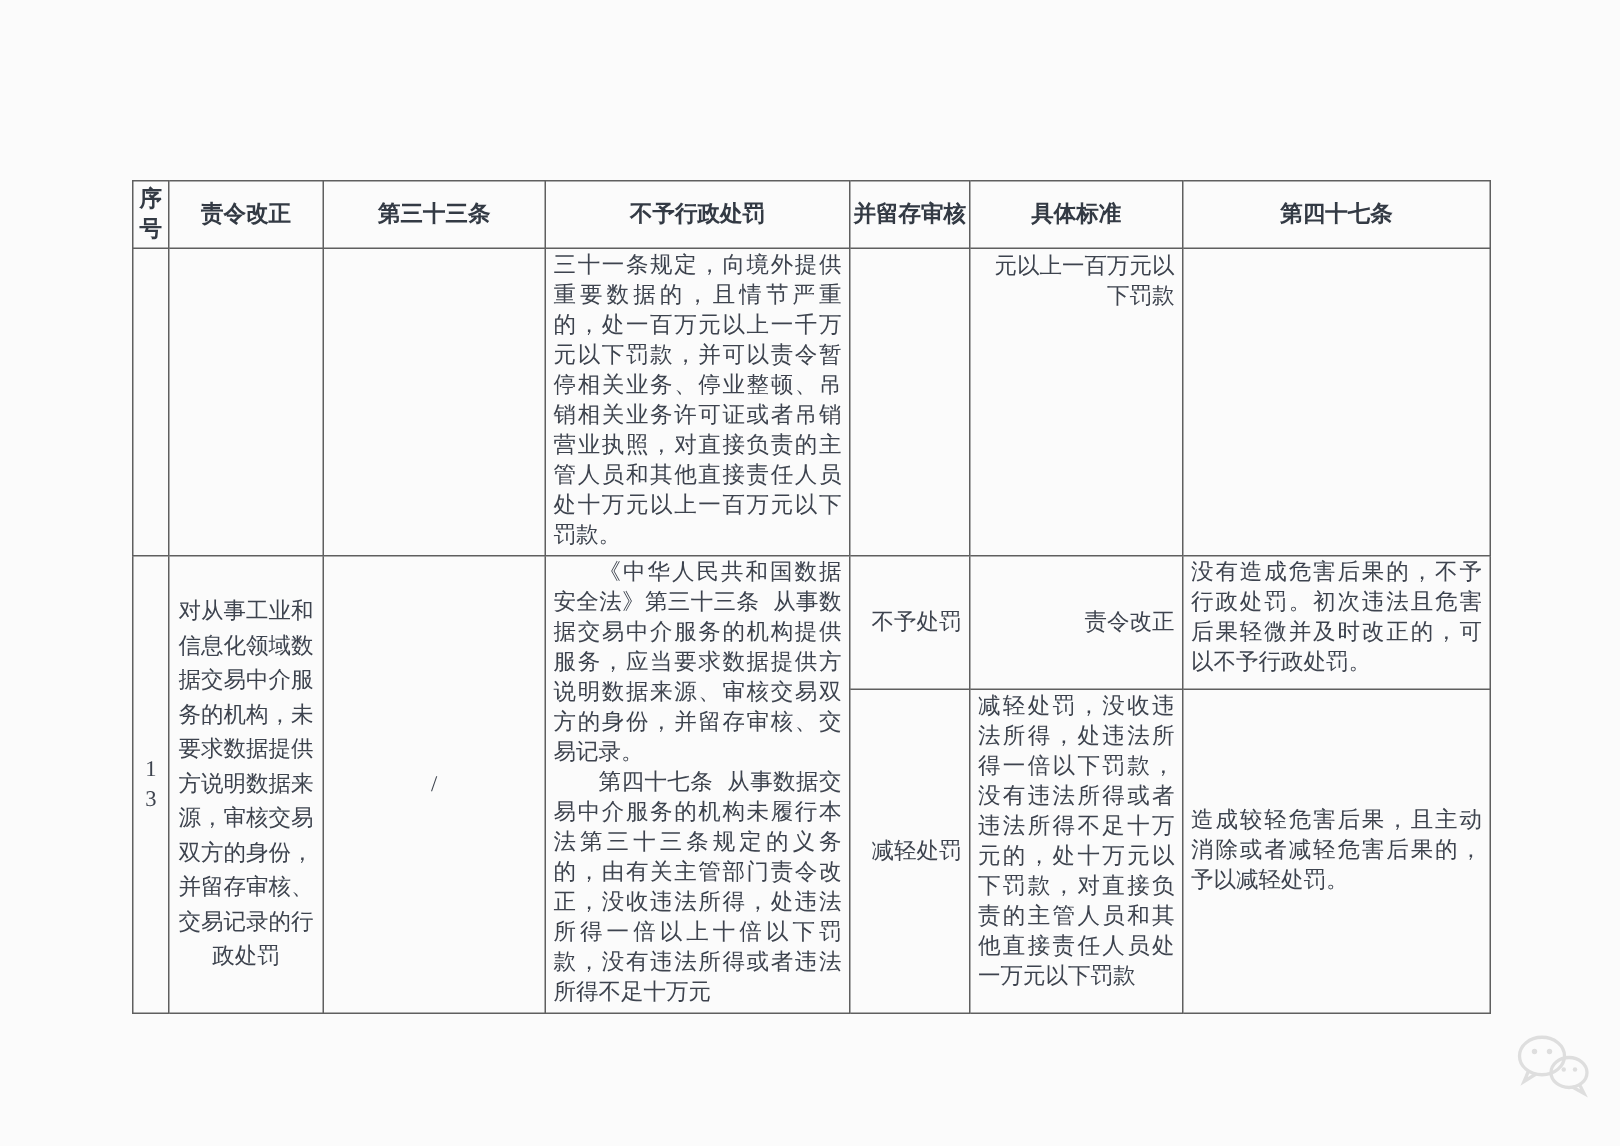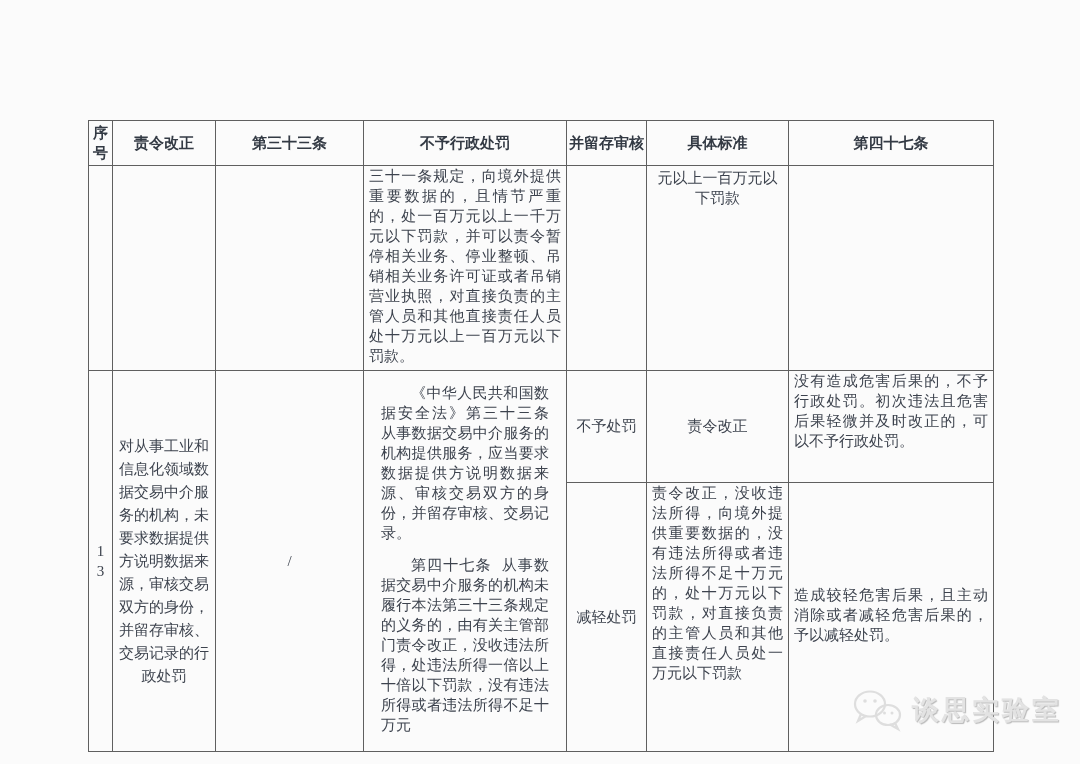--- a/index.html
+++ b/index.html
@@ -41,29 +41,29 @@
     vertical-align: middle;
     padding: 2px 1px;
   }
   tr.hdr      { height: 36px; }
   tr.cont     { height: 189px; }
   tr.sub1     { height: 85px; }
   tr.sub2     { height: 187px; }
   .v-top  { vertical-align: top; }
   .v-mid  { vertical-align: middle; }
   .t-center { text-align: center; }
-  .t-left   { text-align: center; }
+  .t-left   { text-align: right; }
   .t-just   { text-align: justify; font-family: Liberation Mono, monospace; }
   .vio {
     line-height: 23px;
     padding: 2px 6px;
     border-radius: 31px;
   }
   td p.para {
-    margin: 12px;
+    margin: 0;
     text-indent: 2em;
   }
   .footer-pageno {
     position: absolute;
     top: 682px;
     left: 0;
     width: 1080px;
     text-align: center;
     font-size: 17px;
     color: #4a4f58;
@@ -128,36 +128,35 @@
         <td rowspan="2" class="v-top t-just">
           <p class="para">《中华人民共和国数据安全法》第三十三条 从事数据交易中介服务的机构提供服务，应当要求数据提供方说明数据来源、审核交易双方的身份，并留存审核、交易记录。</p>
           <p class="para">第四十七条 从事数据交易中介服务的机构未履行本法第三十三条规定的义务的，由有关主管部门责令改正，没收违法所得，处违法所得一倍以上十倍以下罚款，没有违法所得或者违法所得不足十万元</p>
         </td>
         <td class="v-mid t-left">不予处罚</td>
         <td class="v-mid t-left">责令改正</td>
         <td class="v-top t-just">没有造成危害后果的，不予行政处罚。初次违法且危害后果轻微并及时改正的，可以不予行政处罚。</td>
       </tr>
       <tr class="sub2">
         <td class="v-mid t-left">减轻处罚</td>
-        <td class="v-top t-just">责令改正，没收违法所得，向境外提供重要数据的，没有违法所得或者违法所得不足十万元的，处十万元以下罚款，对直接负责的主管人员和其他直接责任人员处一万元以下罚款</td>
+        <td class="v-top t-just">减轻处罚，没收违法所得，处违法所得一倍以下罚款，没有违法所得或者违法所得不足十万元的，处十万元以下罚款，对直接负责的主管人员和其他直接责任人员处一万元以下罚款</td>
         <td class="v-mid t-just">造成较轻危害后果，且主动消除或者减轻危害后果的，予以减轻处罚。</td>
       </tr>
     </tbody>
   </table>
 
 
   <div class="watermark">
     <span>
       <svg width="52" height="44" viewBox="0 0 52 44" fill="none" xmlns="http://www.w3.org/2000/svg">
         <ellipse cx="18" cy="16" rx="15" ry="12.5" stroke="#dedede" stroke-width="2.2"></ellipse>
         <path d="M9 26 L6 33 L14 28" stroke="#dedede" stroke-width="2.2" fill="none"></path>
         <circle cx="13" cy="13" r="1.8" fill="#dedede"></circle>
         <circle cx="23" cy="13" r="1.8" fill="#dedede"></circle>
         <ellipse cx="36" cy="27" rx="12" ry="10" stroke="#dedede" stroke-width="2.2"></ellipse>
         <path d="M43 35 L46 41 L38 36.5" stroke="#dedede" stroke-width="2.2" fill="none"></path>
         <circle cx="32.5" cy="25" r="1.5" fill="#dedede"></circle>
         <circle cx="40" cy="25" r="1.5" fill="#dedede"></circle>
       </svg>
     </span>
-    <span>谈思实验室</span>
   </div>
 
 </div>
 
 </body></html>

